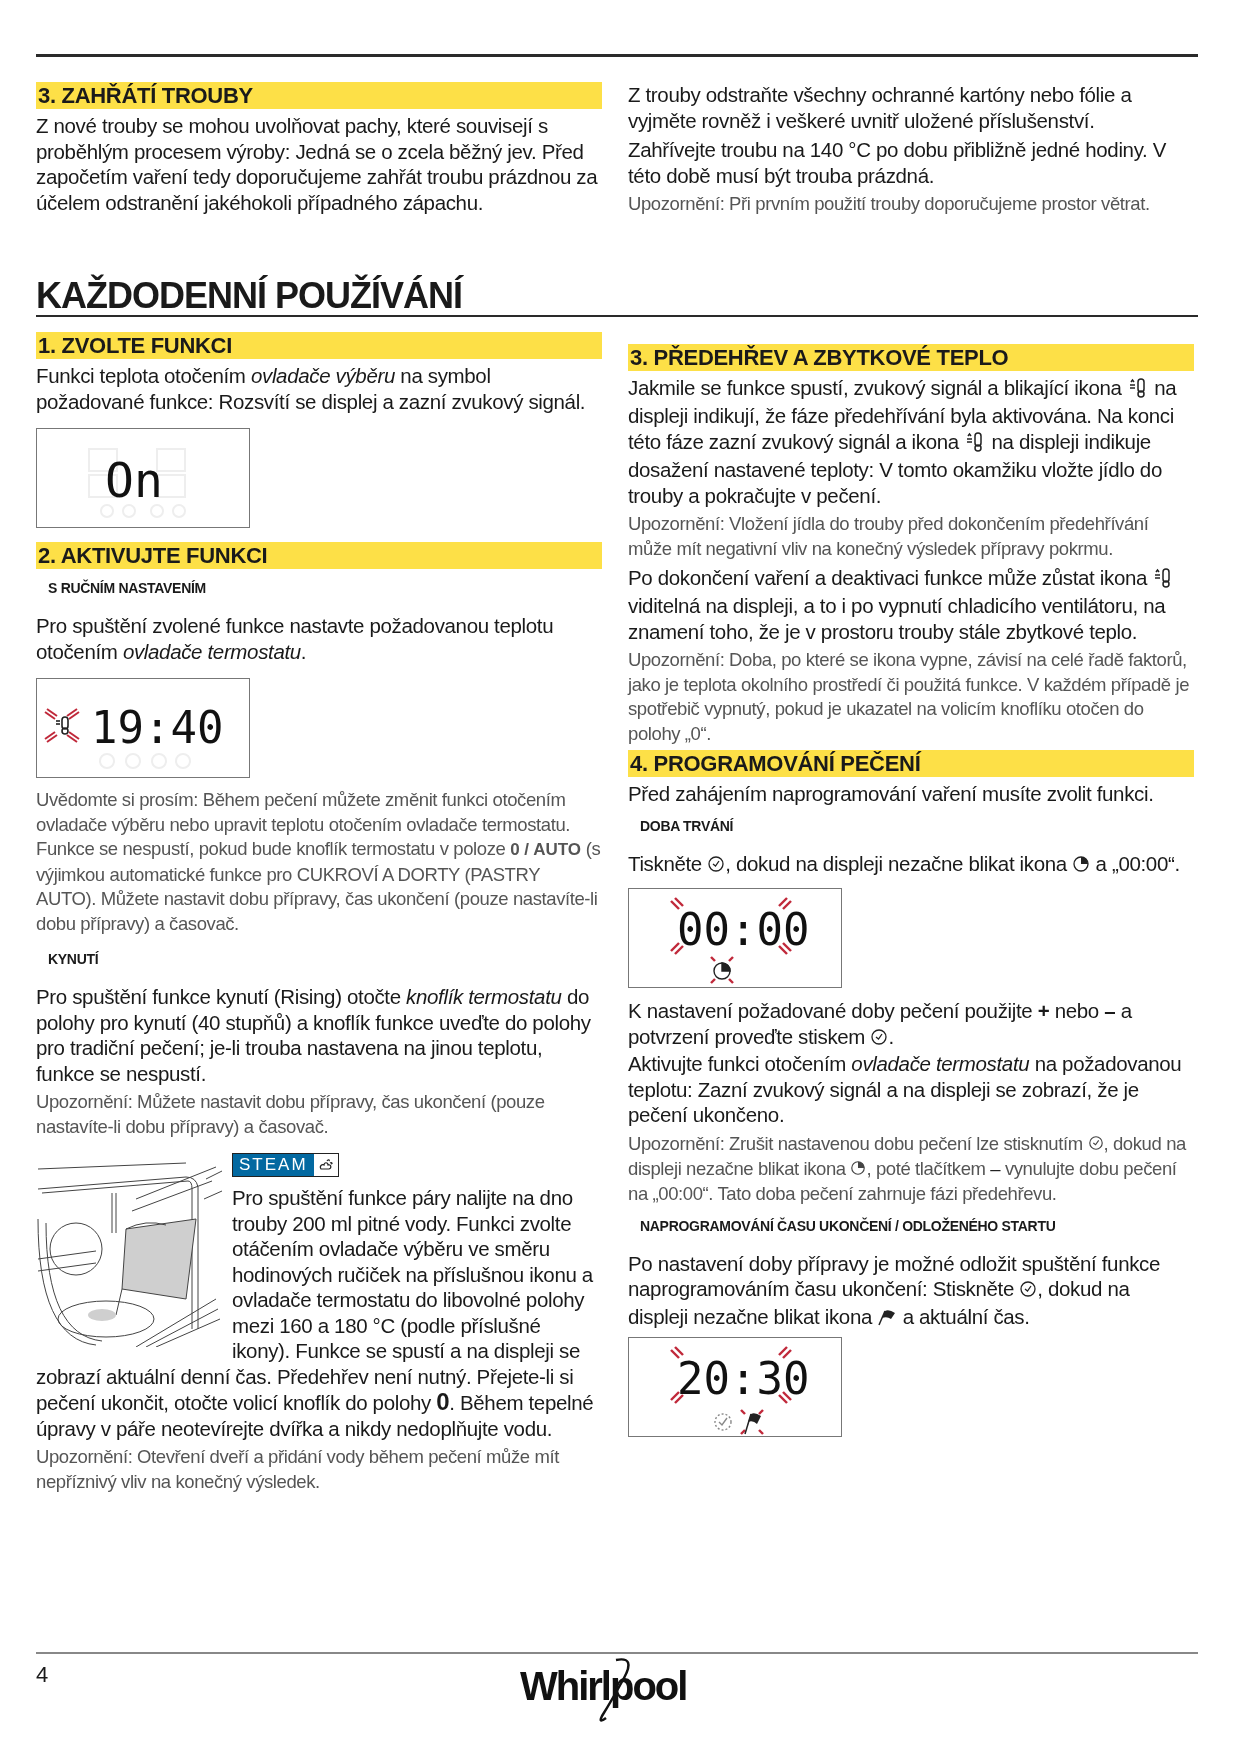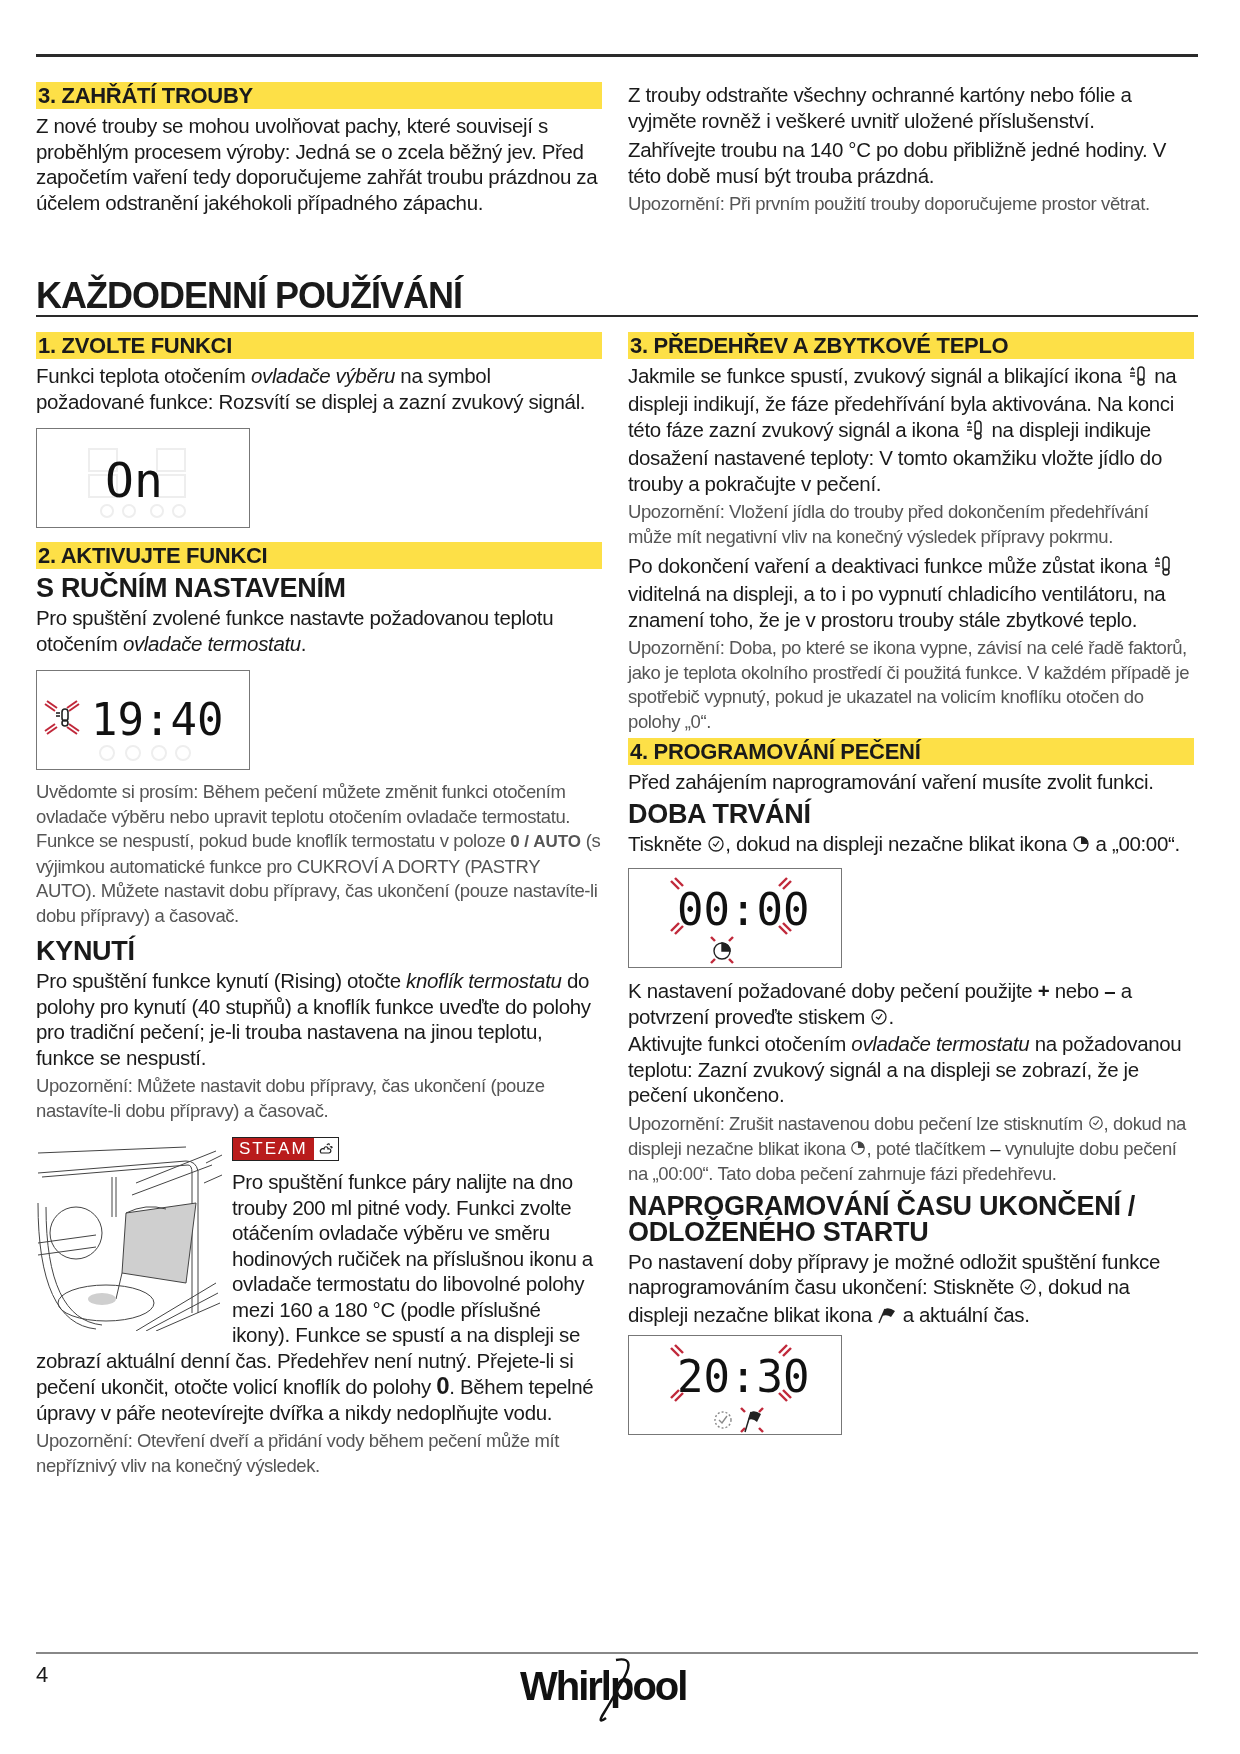--- a/index.html
+++ b/index.html
@@ -3,35 +3,35 @@
 <meta charset="utf-8">
 <style>
   html,body{margin:0;padding:0;background:#fff;}
   body{width:1240px;height:1754px;position:relative;overflow:hidden;
        font-family:"Liberation Sans","DejaVu Sans",sans-serif;color:#1a1a1a;}
   .rule-top{position:absolute;left:36px;top:54px;width:1162px;height:3px;background:#2a2a2a;}
   .col{position:absolute;width:566px;}
   .colL{left:36px;}
   .colR{left:628px;}
   .hbar{background:#fde047;font-weight:bold;font-size:22px;line-height:26px;padding:1px 2px 0 2px;margin:0;letter-spacing:-0.3px;}
-  .sub{font-weight:bold;font-size:27px;line-height:26px;margin:0;letter-spacing:-0.3px;}
+  .sub{font-weight:bold;font-size:14px;line-height:26px;margin:12px;letter-spacing:-0.3px;}
   p{margin:0;}
   .body{font-size:20.5px;line-height:25.5px;letter-spacing:-0.35px;}
   .note{font-size:18.5px;line-height:24.5px;color:#555;letter-spacing:-0.4px;font-weight:300;}
   .mt4{margin-top:4px;}
   .mt6{margin-top:6px;}
   .mt10{margin-top:10px;}
   .mt14{margin-top:14px;}
   .bigtitle{position:absolute;left:36px;top:276px;font-size:36px;font-weight:bold;letter-spacing:-1px;line-height:40px;}
   .rule-mid{position:absolute;left:36px;top:315px;width:1162px;height:2px;background:#2a2a2a;}
   .lcd{border:1.5px solid #777;background:#fff;position:relative;}
   .lcd svg{display:block;}
   .ico{display:inline-block;vertical-align:middle;}
   .steam-badge{display:inline-flex;align-items:stretch;border:1px solid #222;height:22px;}
-  .steam-badge .txt{background:#b91c1c;color:#fff;font-size:17px;letter-spacing:2px;padding:0 6px;line-height:22px;}
+  .steam-badge .txt{background:#0369a1;color:#fff;font-size:17px;letter-spacing:2px;padding:0 6px;line-height:22px;}
   .steam-badge .ic{background:#fff;width:24px;display:flex;align-items:center;justify-content:center;}
   .rule-bot{position:absolute;left:36px;top:1652px;width:1162px;height:1.5px;background:#888;}
   .pagenum{position:absolute;left:36px;top:1662px;font-size:22px;}
   .logo{position:absolute;left:516px;top:1656px;width:200px;height:72px;}
   b.o-auto{font-weight:bold;font-size:17px;letter-spacing:0;}
   b.zero{font-weight:bold;font-size:24px;}
 </style>
 </head>
 <body>
 
@@ -144,21 +144,21 @@
             <path d="M110 188 L182 150"></path>
             <path d="M120 188 L184 160"></path>
         </g>
       </svg>
     </div>
     <p class="body" style="padding-top:8px;"><span>Pro spuštění funkce páry nalijte na dno trouby 200 ml pitné vody. Funkci zvolte otáčením ovladače výběru ve směru hodinových ručiček na příslušnou ikonu a ovladače termostatu do libovolné polohy mezi 160 a 180 °C (podle příslušné ikony). Funkce se spustí a na displeji se zobrazí aktuální denní čas. Předehřev není nutný. Přejete-li si pečení ukončit, otočte volicí knoflík do polohy </span><b class="zero">0</b><span>. Během tepelné úpravy v páře neotevírejte dvířka a nikdy nedoplňujte vodu.</span></p>
     <p class="note mt4" style="clear:both;">Upozornění: Otevření dveří a přidání vody během pečení může mít nepříznivý vliv na konečný výsledek.</p>
   </div>
 </div>
 
-<div class="col colR" style="top:332px;">
+<div class="col colR" style="top:344px;">
   <h3 class="hbar">3. PŘEDEHŘEV A ZBYTKOVÉ TEPLO</h3>
   <p class="body mt4"><span>Jakmile se funkce spustí, zvukový signál a blikající ikona </span><span class="ico"><svg width="22" height="22" viewBox="0 0 22 22">
           <g stroke="#222" fill="none" stroke-width="1.5">
             <rect x="11" y="3" width="6" height="13" rx="3"></rect>
             <circle cx="14" cy="18" r="3"></circle>
             <line x1="3" y1="9" x2="8" y2="9"></line>
             <line x1="3" y1="12" x2="8" y2="12"></line>
             <path d="M4 6 L5.5 4 L7 6"></path>
           </g>
         </svg></span><span> na displeji indikují, že fáze předehřívání byla aktivována. Na konci této fáze zazní zvukový signál a ikona </span><span class="ico"><svg width="22" height="22" viewBox="0 0 22 22">

